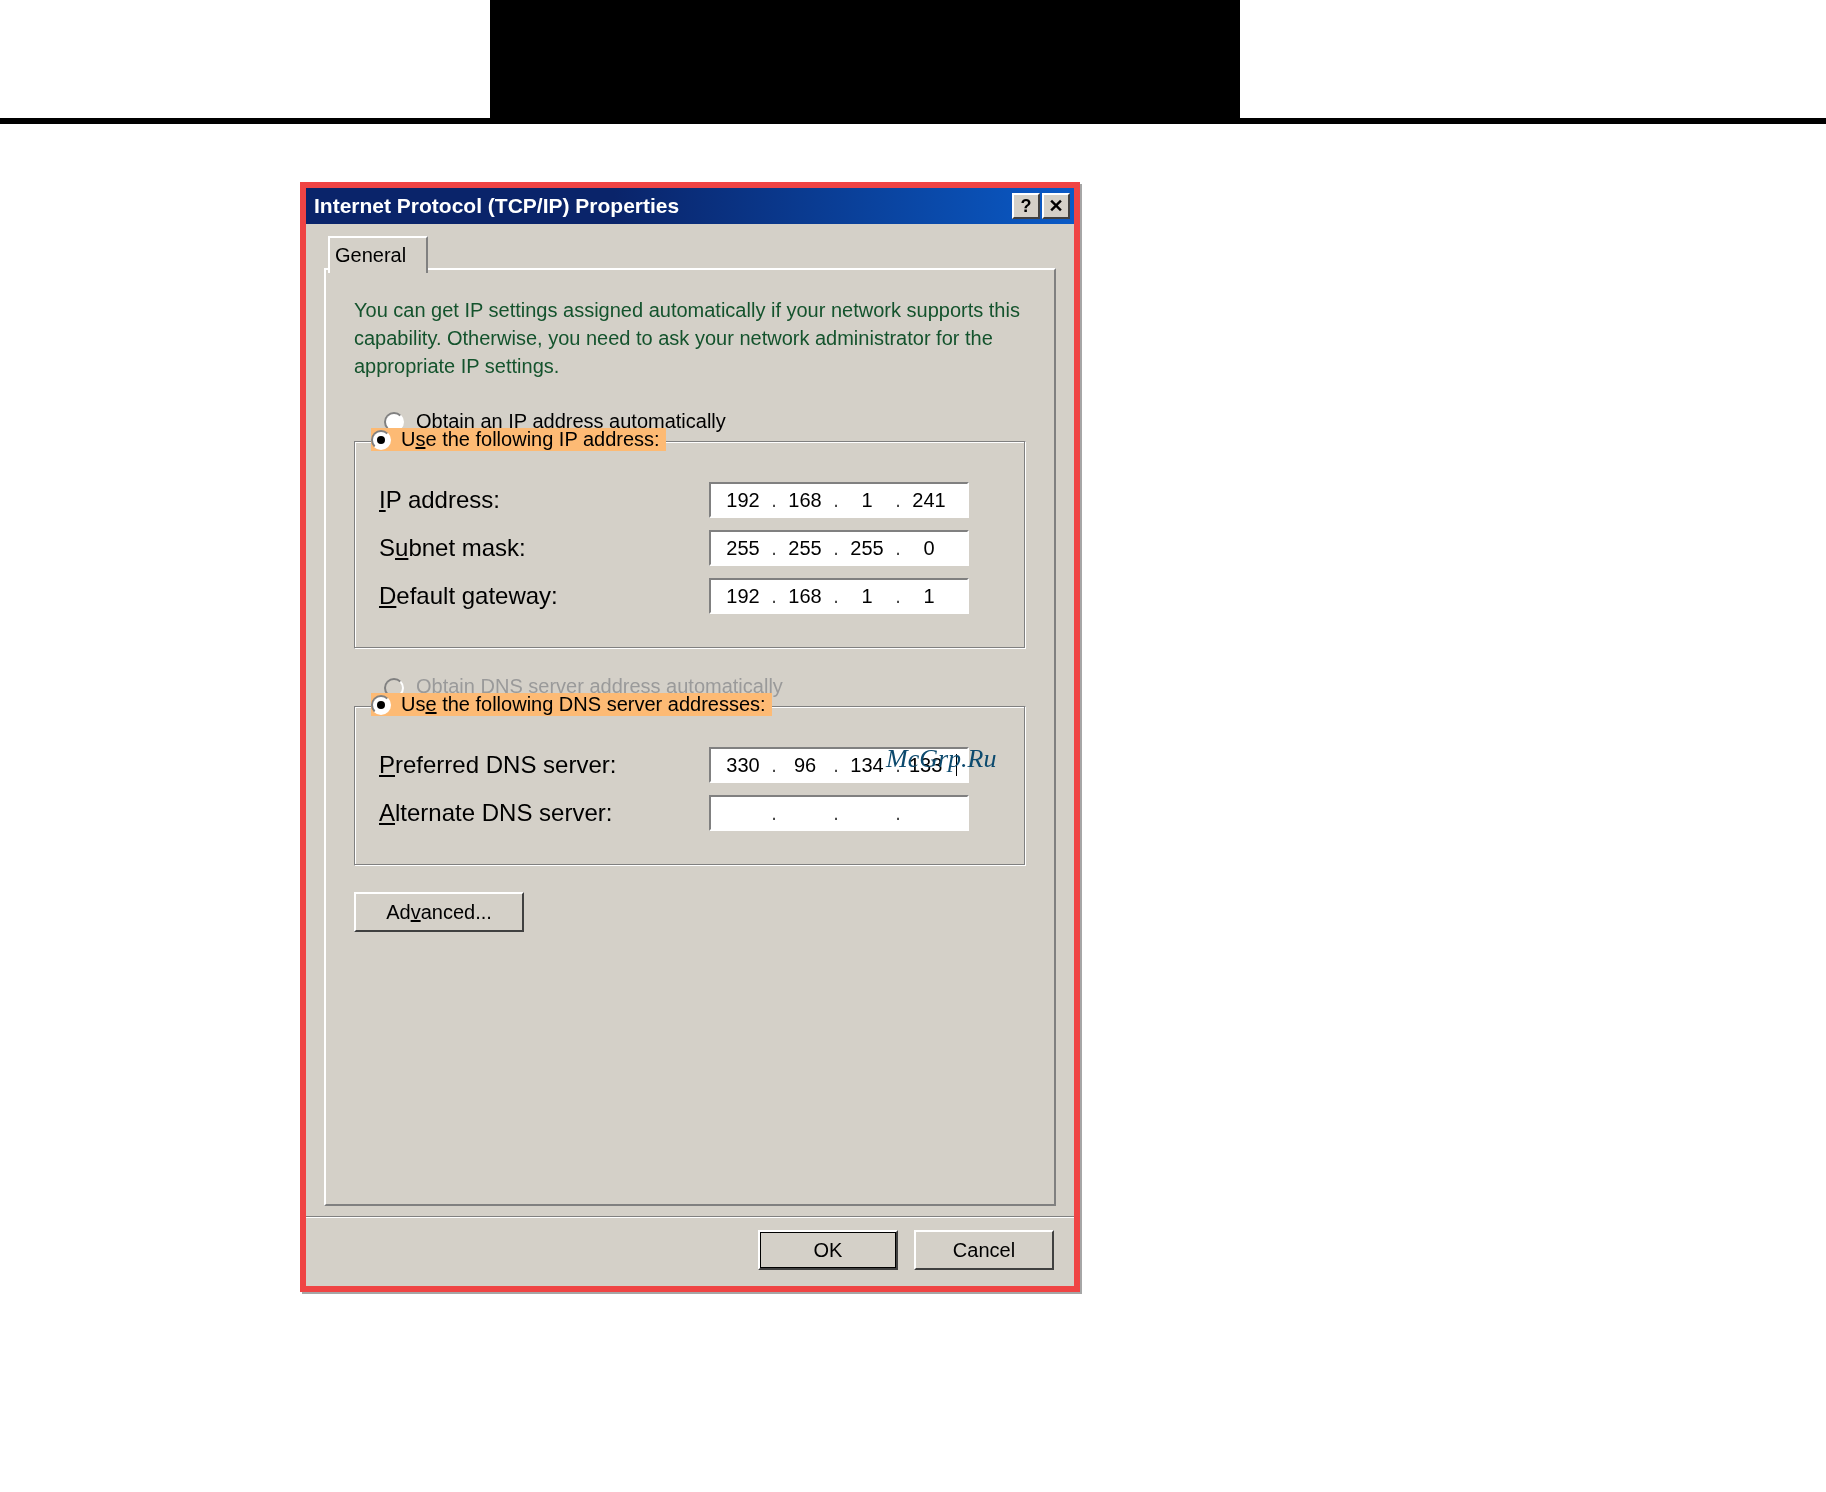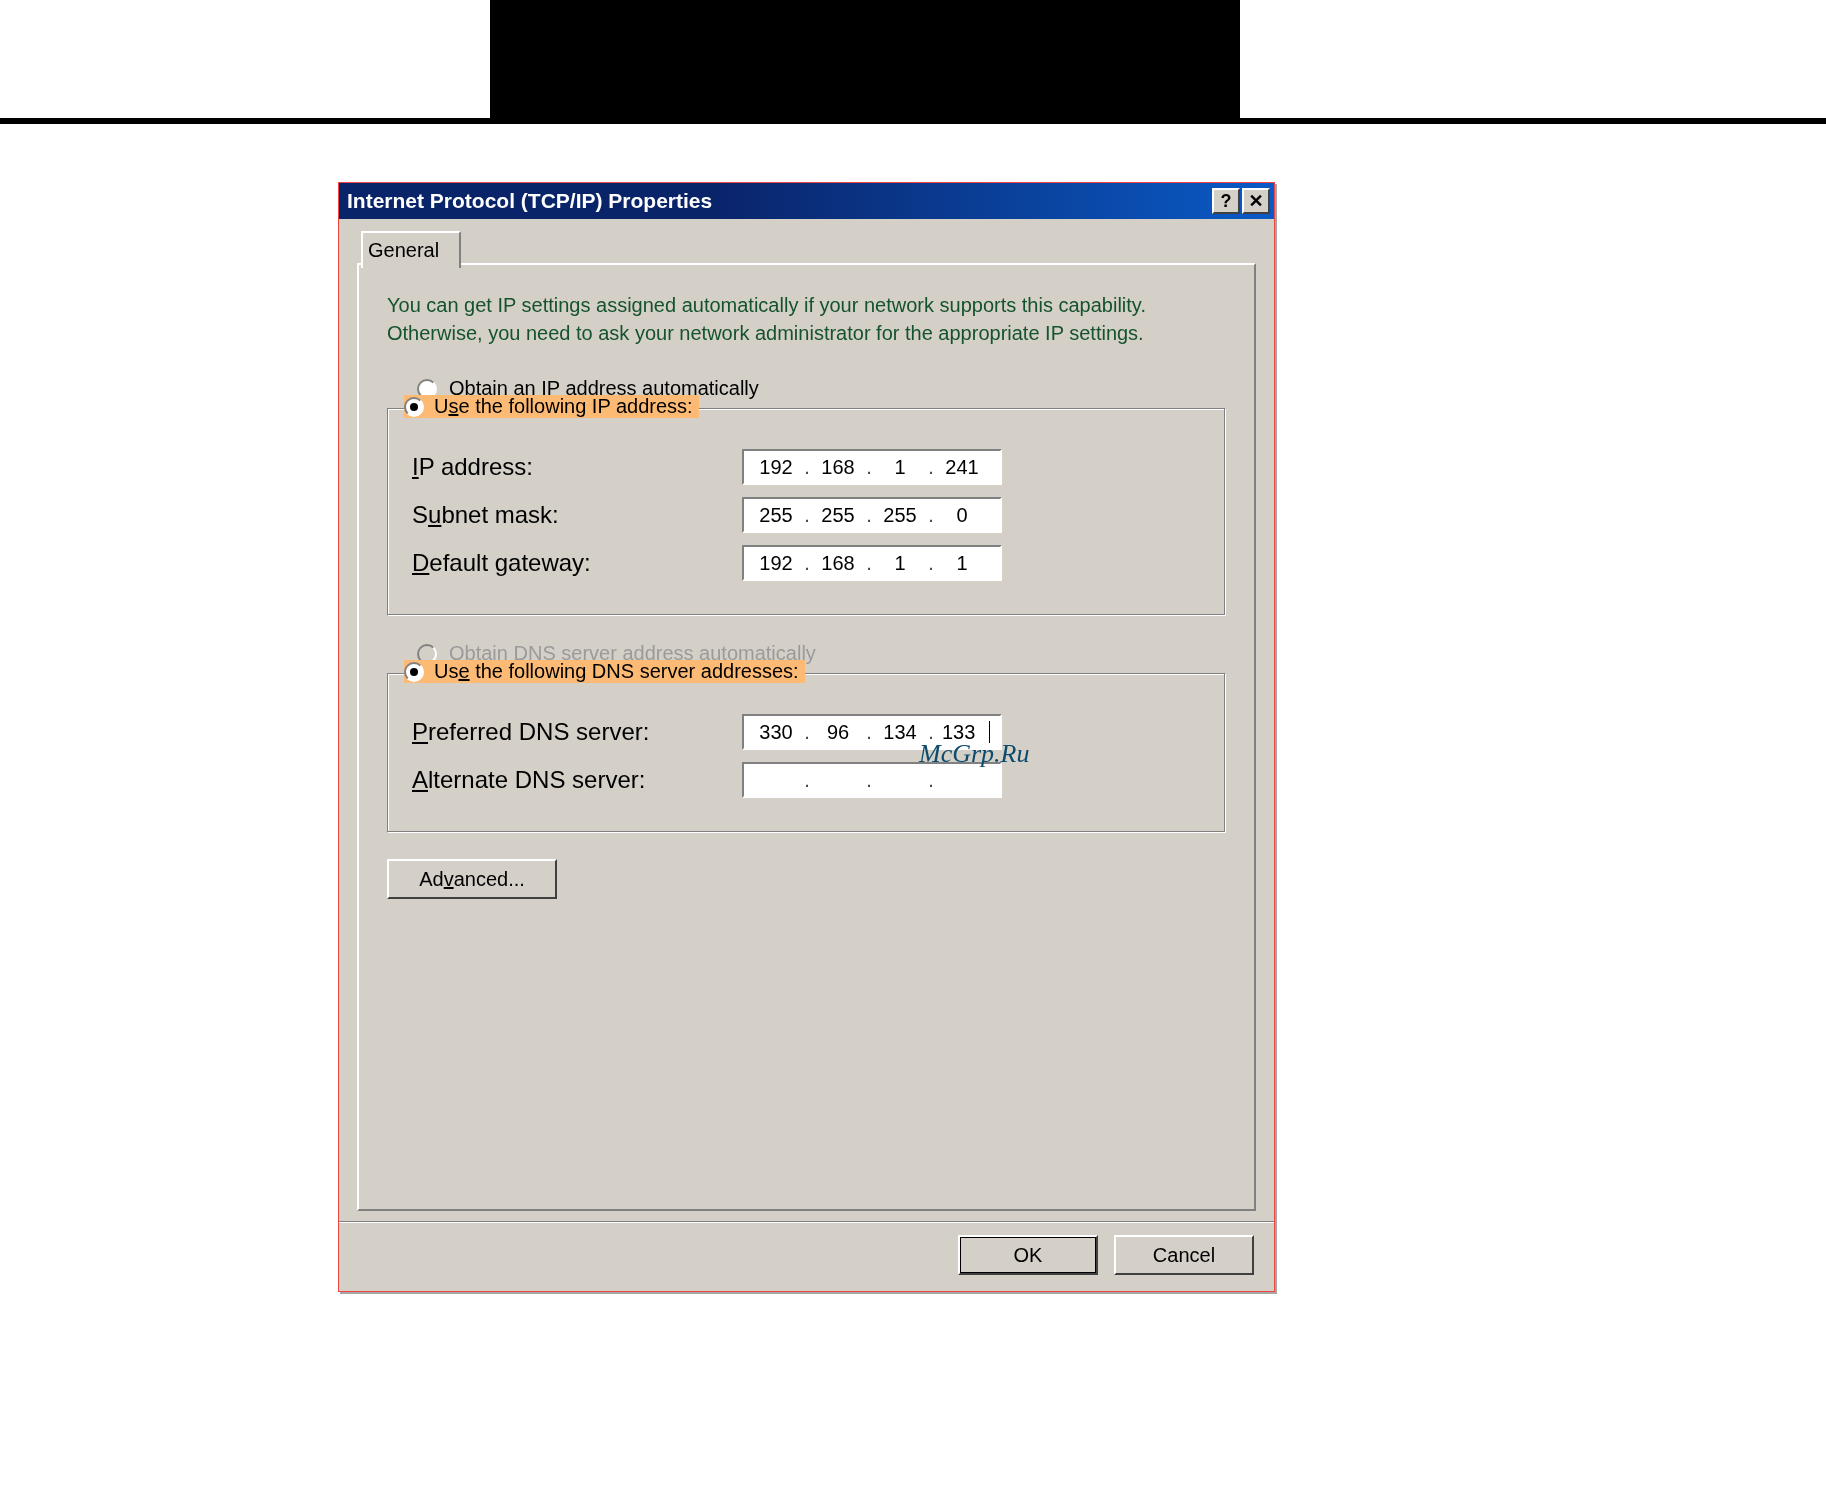--- a/index.html
+++ b/index.html
@@ -26,26 +26,25 @@
     left: 0;
     width: 1826px;
     height: 6px;
     background: #000000;
   }
 
   .dialog {
     position: absolute;
     left: 300px;
     top: 182px;
-    width: 937px;
+    width: 780px;
     height: 1110px;
     background: #d4d0c8;
-    border: 1px solid #ef4444;
+    border: 6px solid #ef4444;
     box-shadow: 2px 2px 0 rgba(0,0,0,0.35);
-    margin-left: 38px;
   }
 
   .titlebar {
     height: 36px;
     background: linear-gradient(to right, #0a246a, #0a246a 40%, #0a5ac6 100%);
     color: #ffffff;
     display: flex;
     align-items: center;
     padding: 0 4px 0 8px;
     font-weight: bold;
@@ -135,21 +134,21 @@
   }
   .radio.selected::after {
     content: "";
     width: 8px;
     height: 8px;
     background: #000000;
     border-radius: 50%;
   }
   .radio-label { cursor: pointer; }
   .radio-label .ul { text-decoration: underline; }
-  .disabled { color: #9a9a9a; }
+  .disabled { color: #9a9a9a; align-items: flex-end; }
 
   .groupbox {
     position: relative;
     border-top: 1px solid #808080;
     border-left: 1px solid #808080;
     border-right: 1px solid #ffffff;
     border-bottom: 1px solid #ffffff;
     box-shadow: inset -1px -1px 0 #808080, inset 1px 1px 0 #ffffff;
     margin: 0 0 26px 0;
     padding: 28px 24px 22px 24px;

